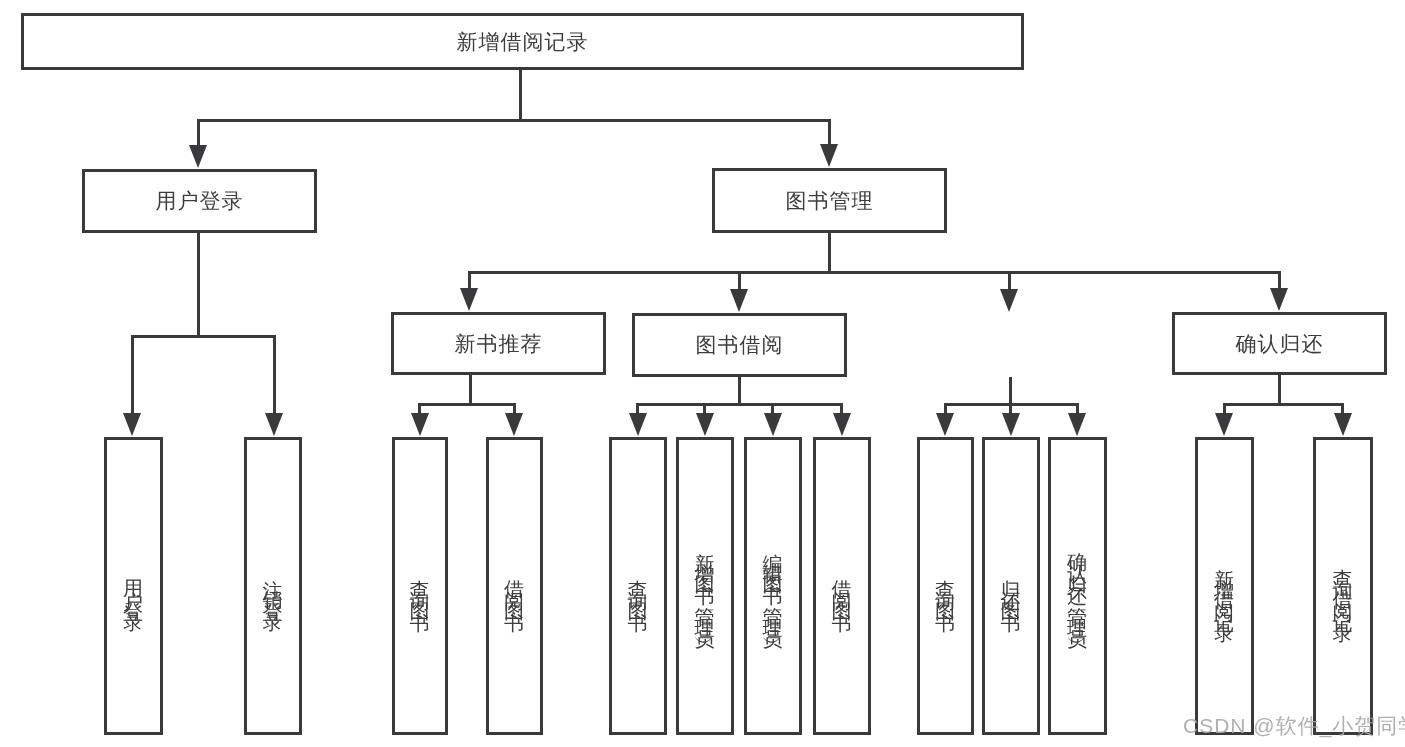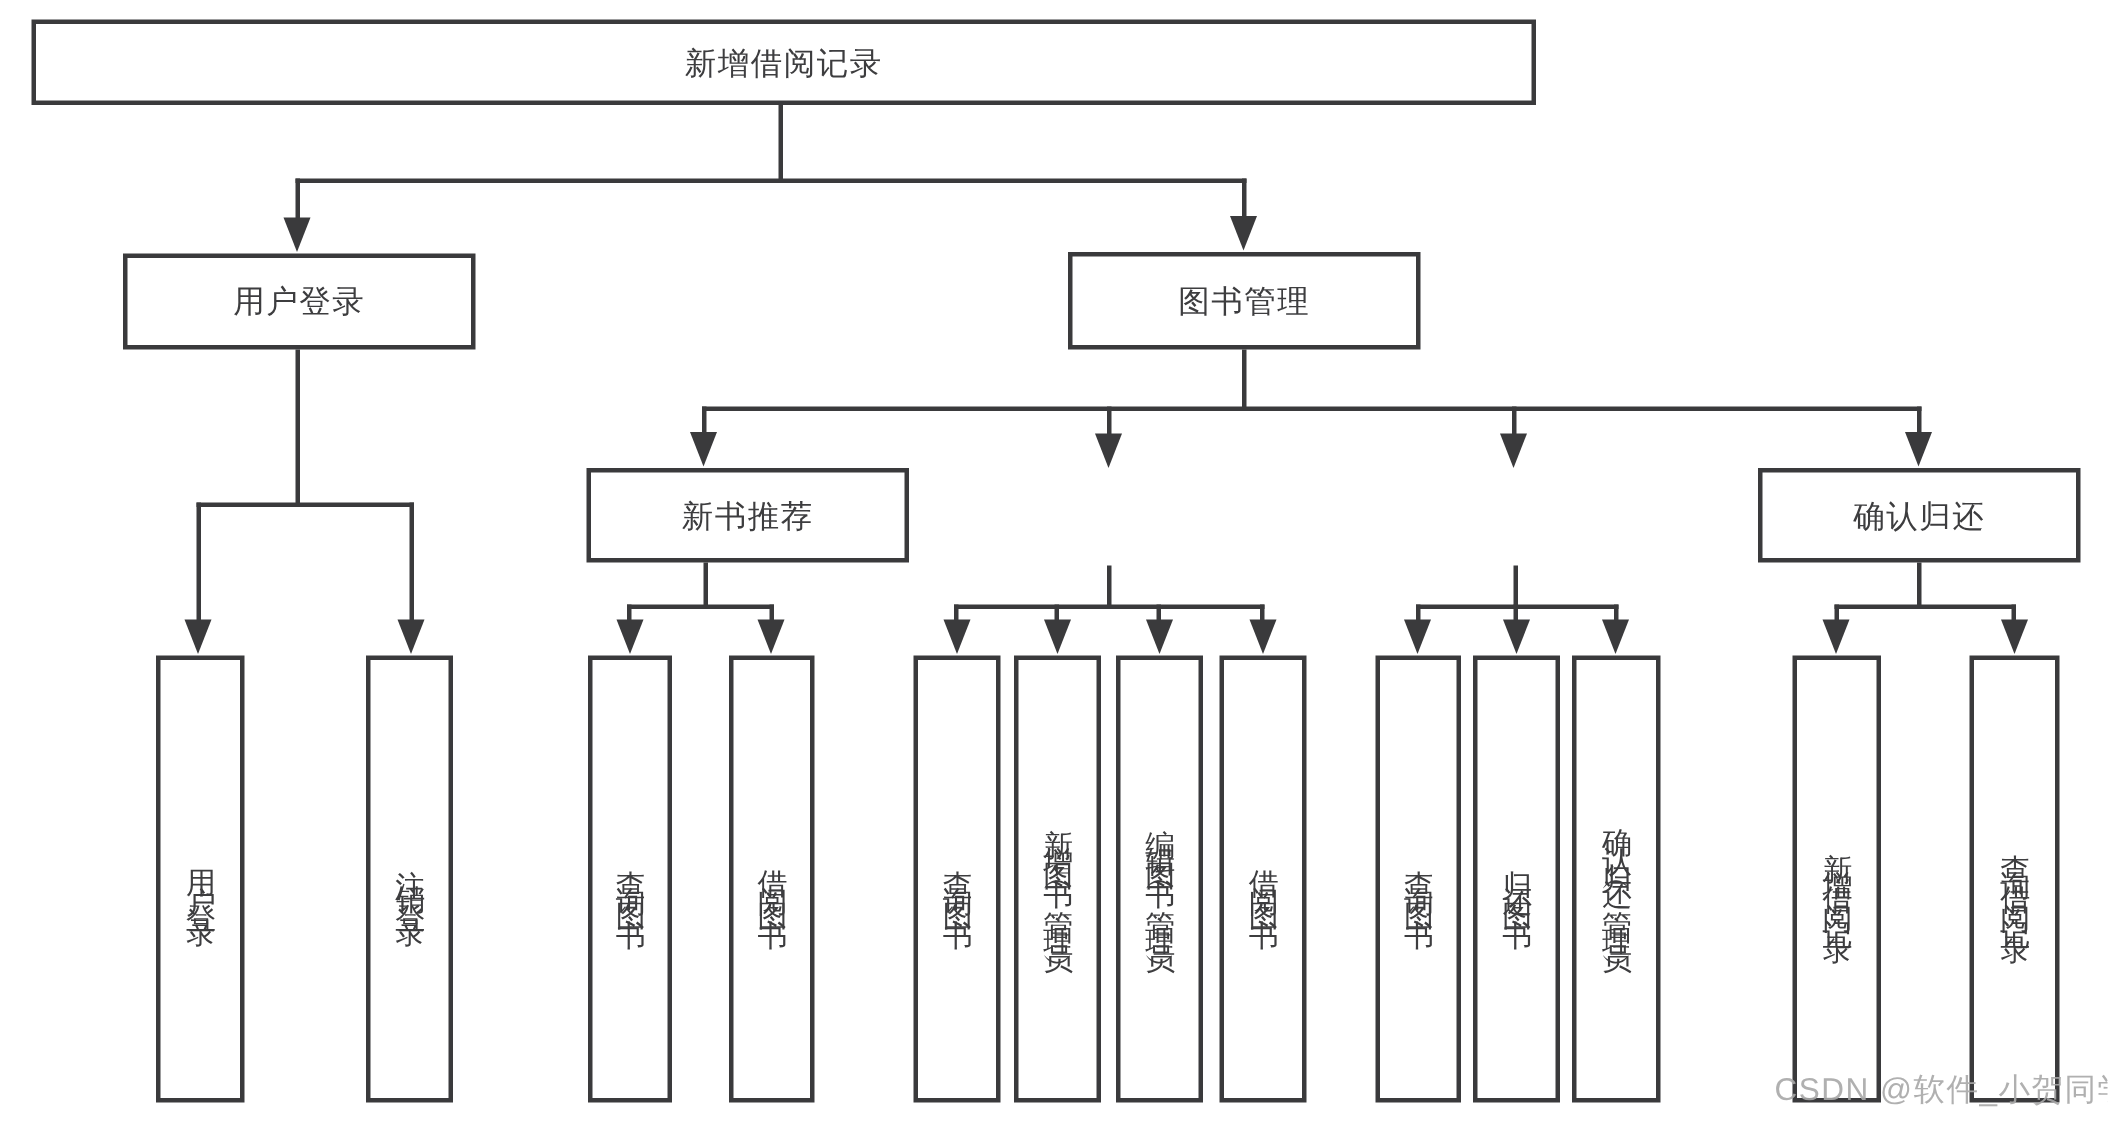--- a/index.html
+++ b/index.html
@@ -54,20 +54,23 @@
   </div>
 
   <div class="box" style="left:712px;top:168px;width:235px;height:65px;">
     <span>图书管理</span>
   </div>
 
   <div class="box" style="left:363px;top:312px;width:215px;height:63px;margin-left:28px;">
     <span>新书推荐</span>
   </div>
 
+  <div class="box" style="left:632px;top:313px;width:215px;height:64px;">
+    <span>图书借阅</span>
+  </div>
 
 
   <div class="box" style="left:1172px;top:312px;width:215px;height:63px;">
     <span>确认归还</span>
   </div>
 
   <div class="leaf" style="left:104px;width:59px;">
     <span>用户登录</span>
   </div>
   <div class="leaf" style="left:244px;width:58px;">

